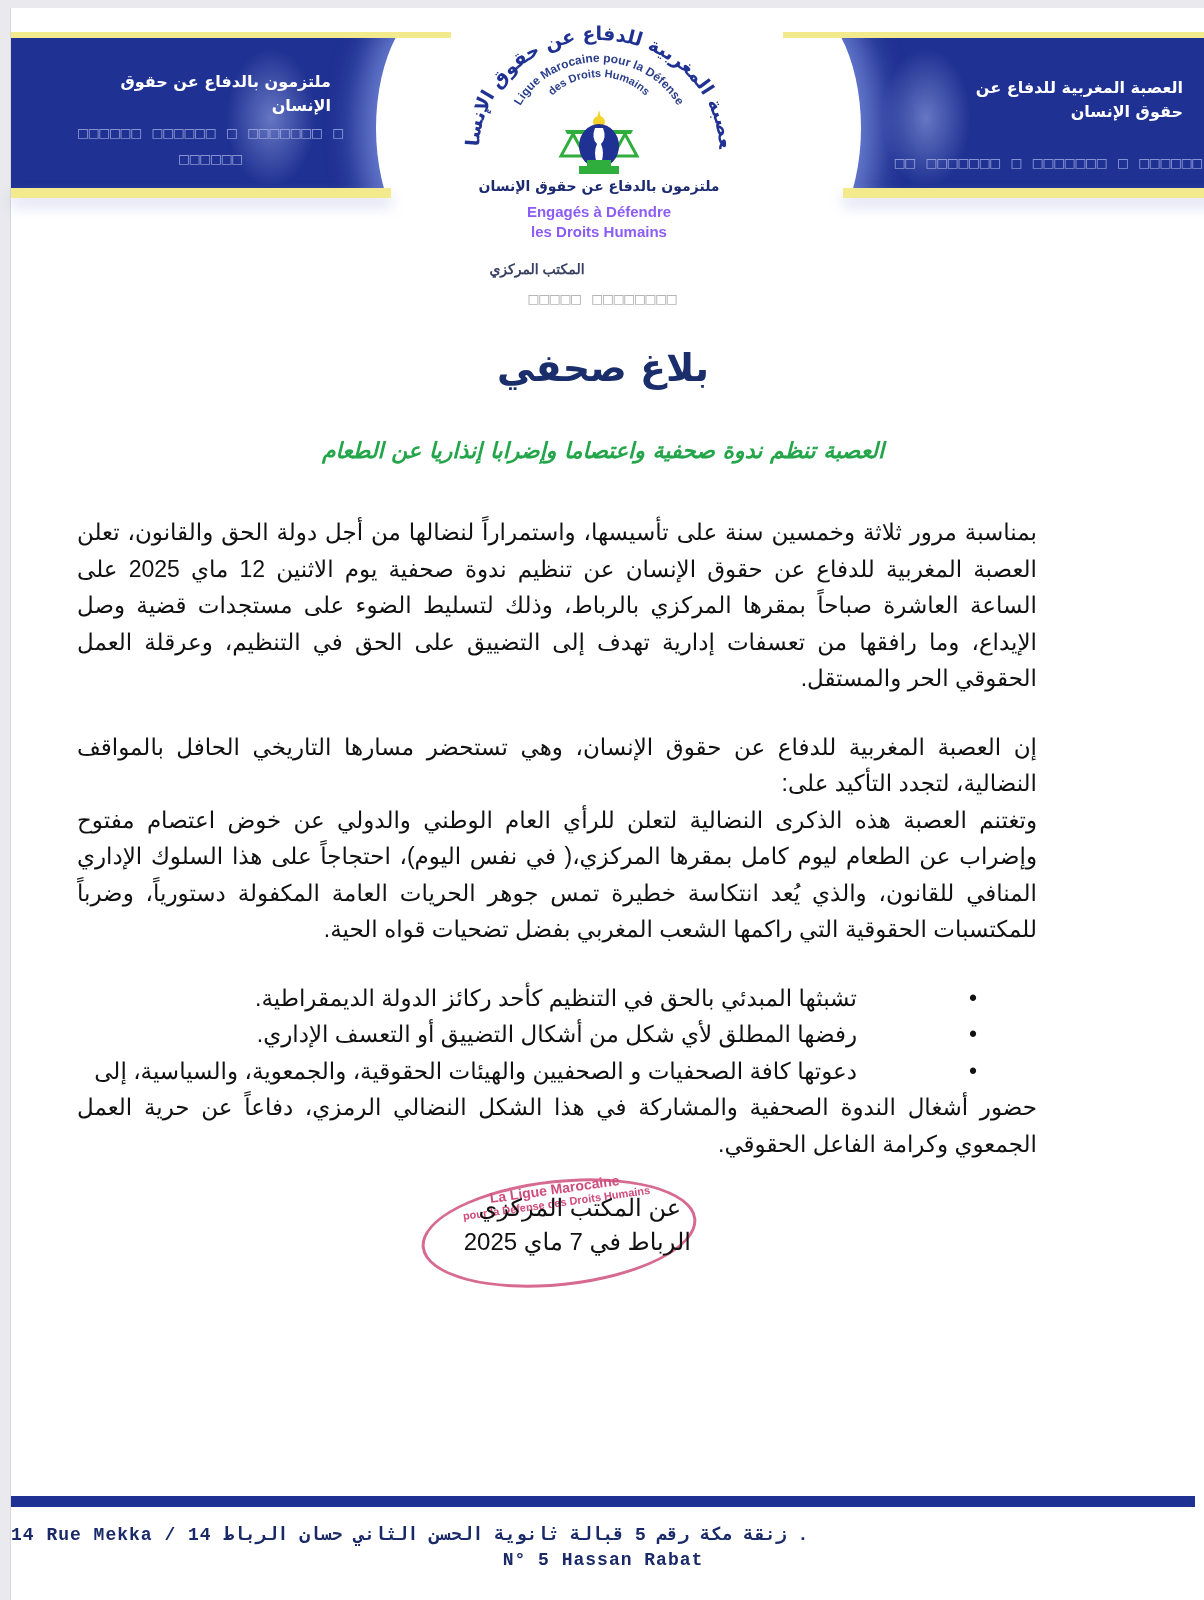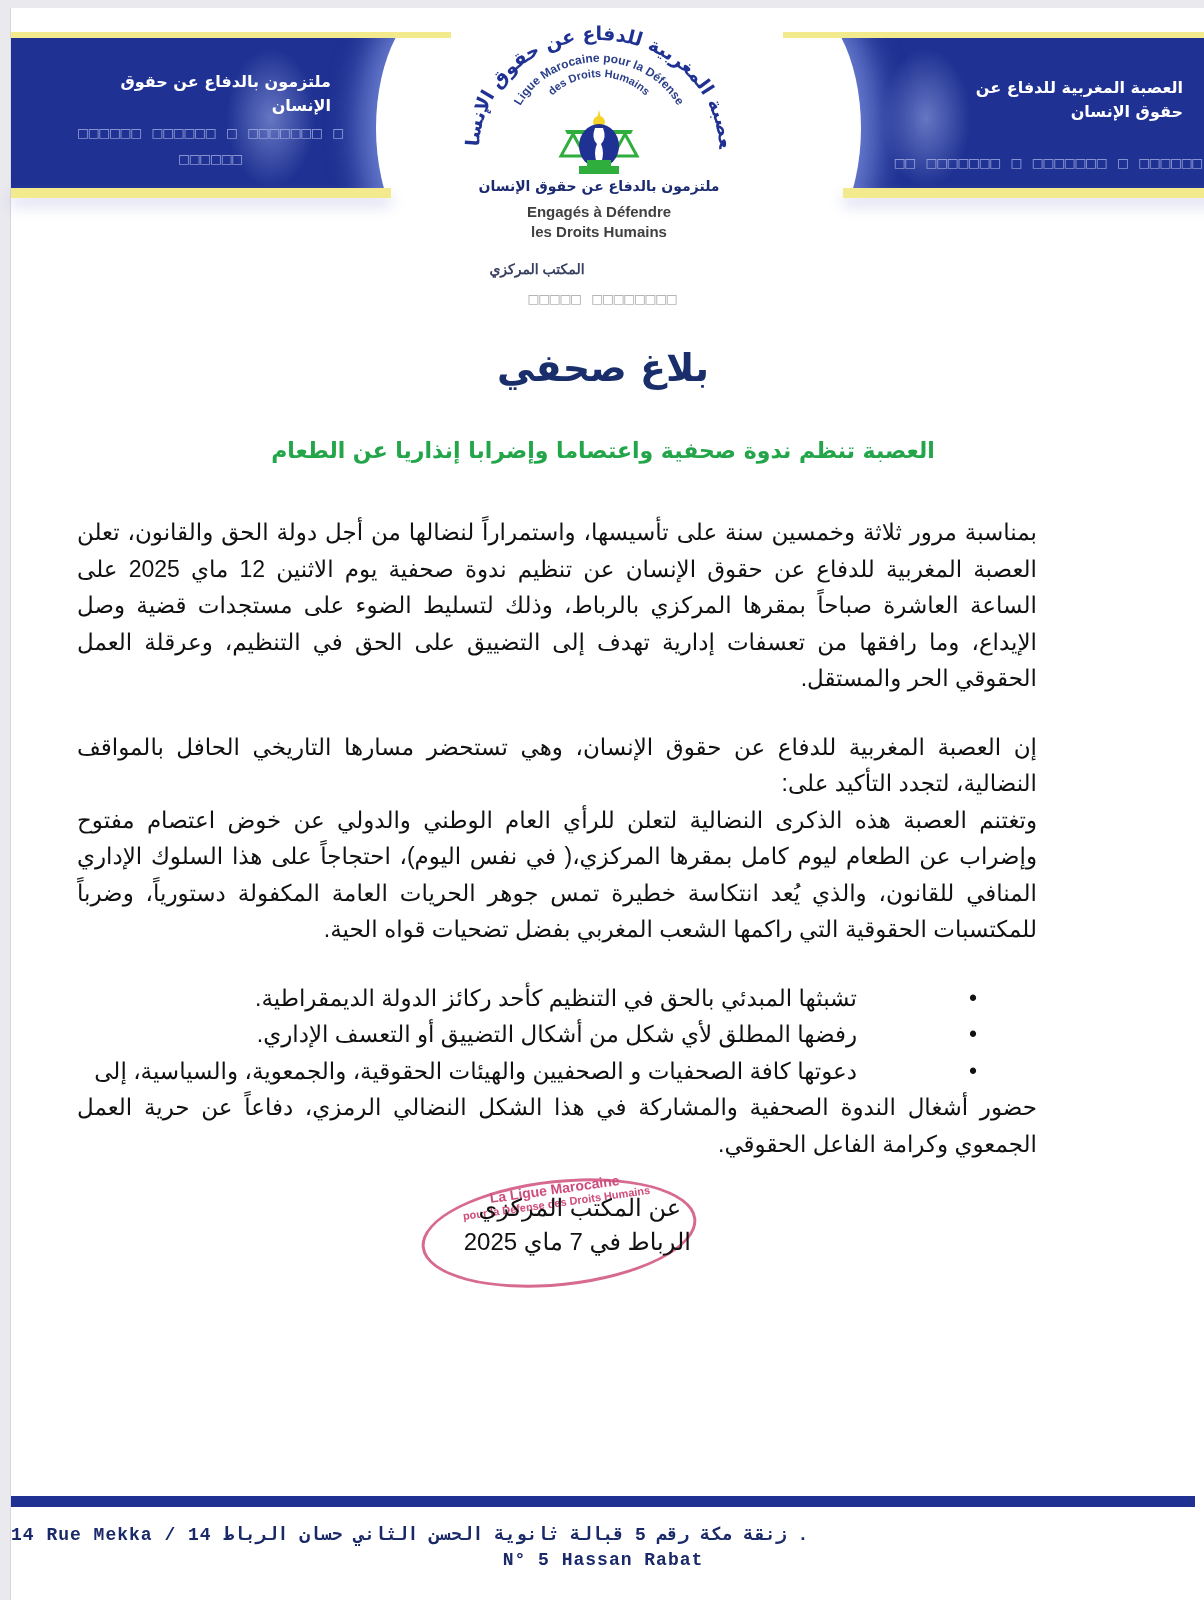--- a/index.html
+++ b/index.html
@@ -22,26 +22,26 @@
   .band-left .band-text { left:70px; top:32px; width:250px; }
   .band-right .band-text { right:40px; top:38px; width:240px; }
   .boxes { position:absolute; color:rgba(170,180,230,0.75); font-family:"DejaVu Sans Mono", monospace; font-size:16px; letter-spacing:1px; z-index:2; text-align:center; line-height:26px; }
   .band-left .boxes { left:30px; top:82px; width:340px; }
   .band-right .boxes { right:20px; top:112px; width:360px; text-align:right; }
   
   .logo { position:absolute; left:438px; top:12px; width:300px; height:230px; }
   .logo-arc-ar { position:absolute; left:0; top:0; width:300px; height:150px; }
   .logo-mark { position:absolute; left:108px; top:88px; width:84px; height:70px; }
   .logo-slogan { position:absolute; left:0; top:158px; width:300px; text-align:center; direction:rtl; font-size:14px; font-weight:bold; color:#1c2a70; }
-  .logo-fr { position:absolute; left:0; top:182px; width:300px; text-align:center; font-size:15px; font-weight:bold; color:#404040; line-height:20px; font-family:"Liberation Sans", sans-serif; }
+  .logo-fr { position:absolute; left:0; top:182px; width:300px; text-align:center; font-size:15px; font-weight:bold; color:#8b5cf6; line-height:20px; font-family:"Liberation Sans", sans-serif; }
   
   .office { position:absolute; left:0; width:1052px; top:253px; text-align:center; direction:rtl; font-size:14px; font-weight:bold; color:#3a4060; font-family:"Liberation Sans", sans-serif; }
   .office-boxes { position:absolute; left:0; width:1184px; top:281px; text-align:center; font-family:"DejaVu Sans Mono", monospace; font-size:16px; color:#b5b5b5; letter-spacing:1px; }
   .title { position:absolute; left:0; width:1184px; top:338px; text-align:center; direction:rtl; font-size:38px; font-weight:bold; color:#1a2e6b; font-family:"DejaVu Sans", sans-serif; }
-  .subtitle { position:absolute; left:0; width:1184px; top:430px; text-align:center; direction:rtl; font-size:22px; font-weight:bold; color:#23a54a; font-family:"DejaVu Sans", sans-serif; }
+  .subtitle { position:absolute; left:0; width:1184px; top:430px; text-align:center; direction:rtl; font-size:22px; font-weight:bold; color:#23a54a; font-family:"DejaVu Sans", sans-serif;font-style:italic; }
   
   .body { position:absolute; left:66px; top:506px; width:960px; direction:rtl; text-align:justify; text-align-last:right; font-family:"Liberation Sans", sans-serif; font-size:23px; line-height:36.5px; color:#111; }
   .body p { margin:0 0 32px 0; }
   .body ul { margin:0; padding:0 180px 0 0; list-style:none; }
   .body li { position:relative; }
   .body li .bullet { position:absolute; right:-120px; top:0; }
   .body .tail { margin:0; }
   
   .sig { position:absolute; left:410px; top:1172px; width:290px; height:110px; }
   .stamp { position:absolute; left:0; top:0; width:270px; height:100px; border:3px solid #d0507e; border-radius:50%; transform:rotate(-6deg); opacity:0.85; }

